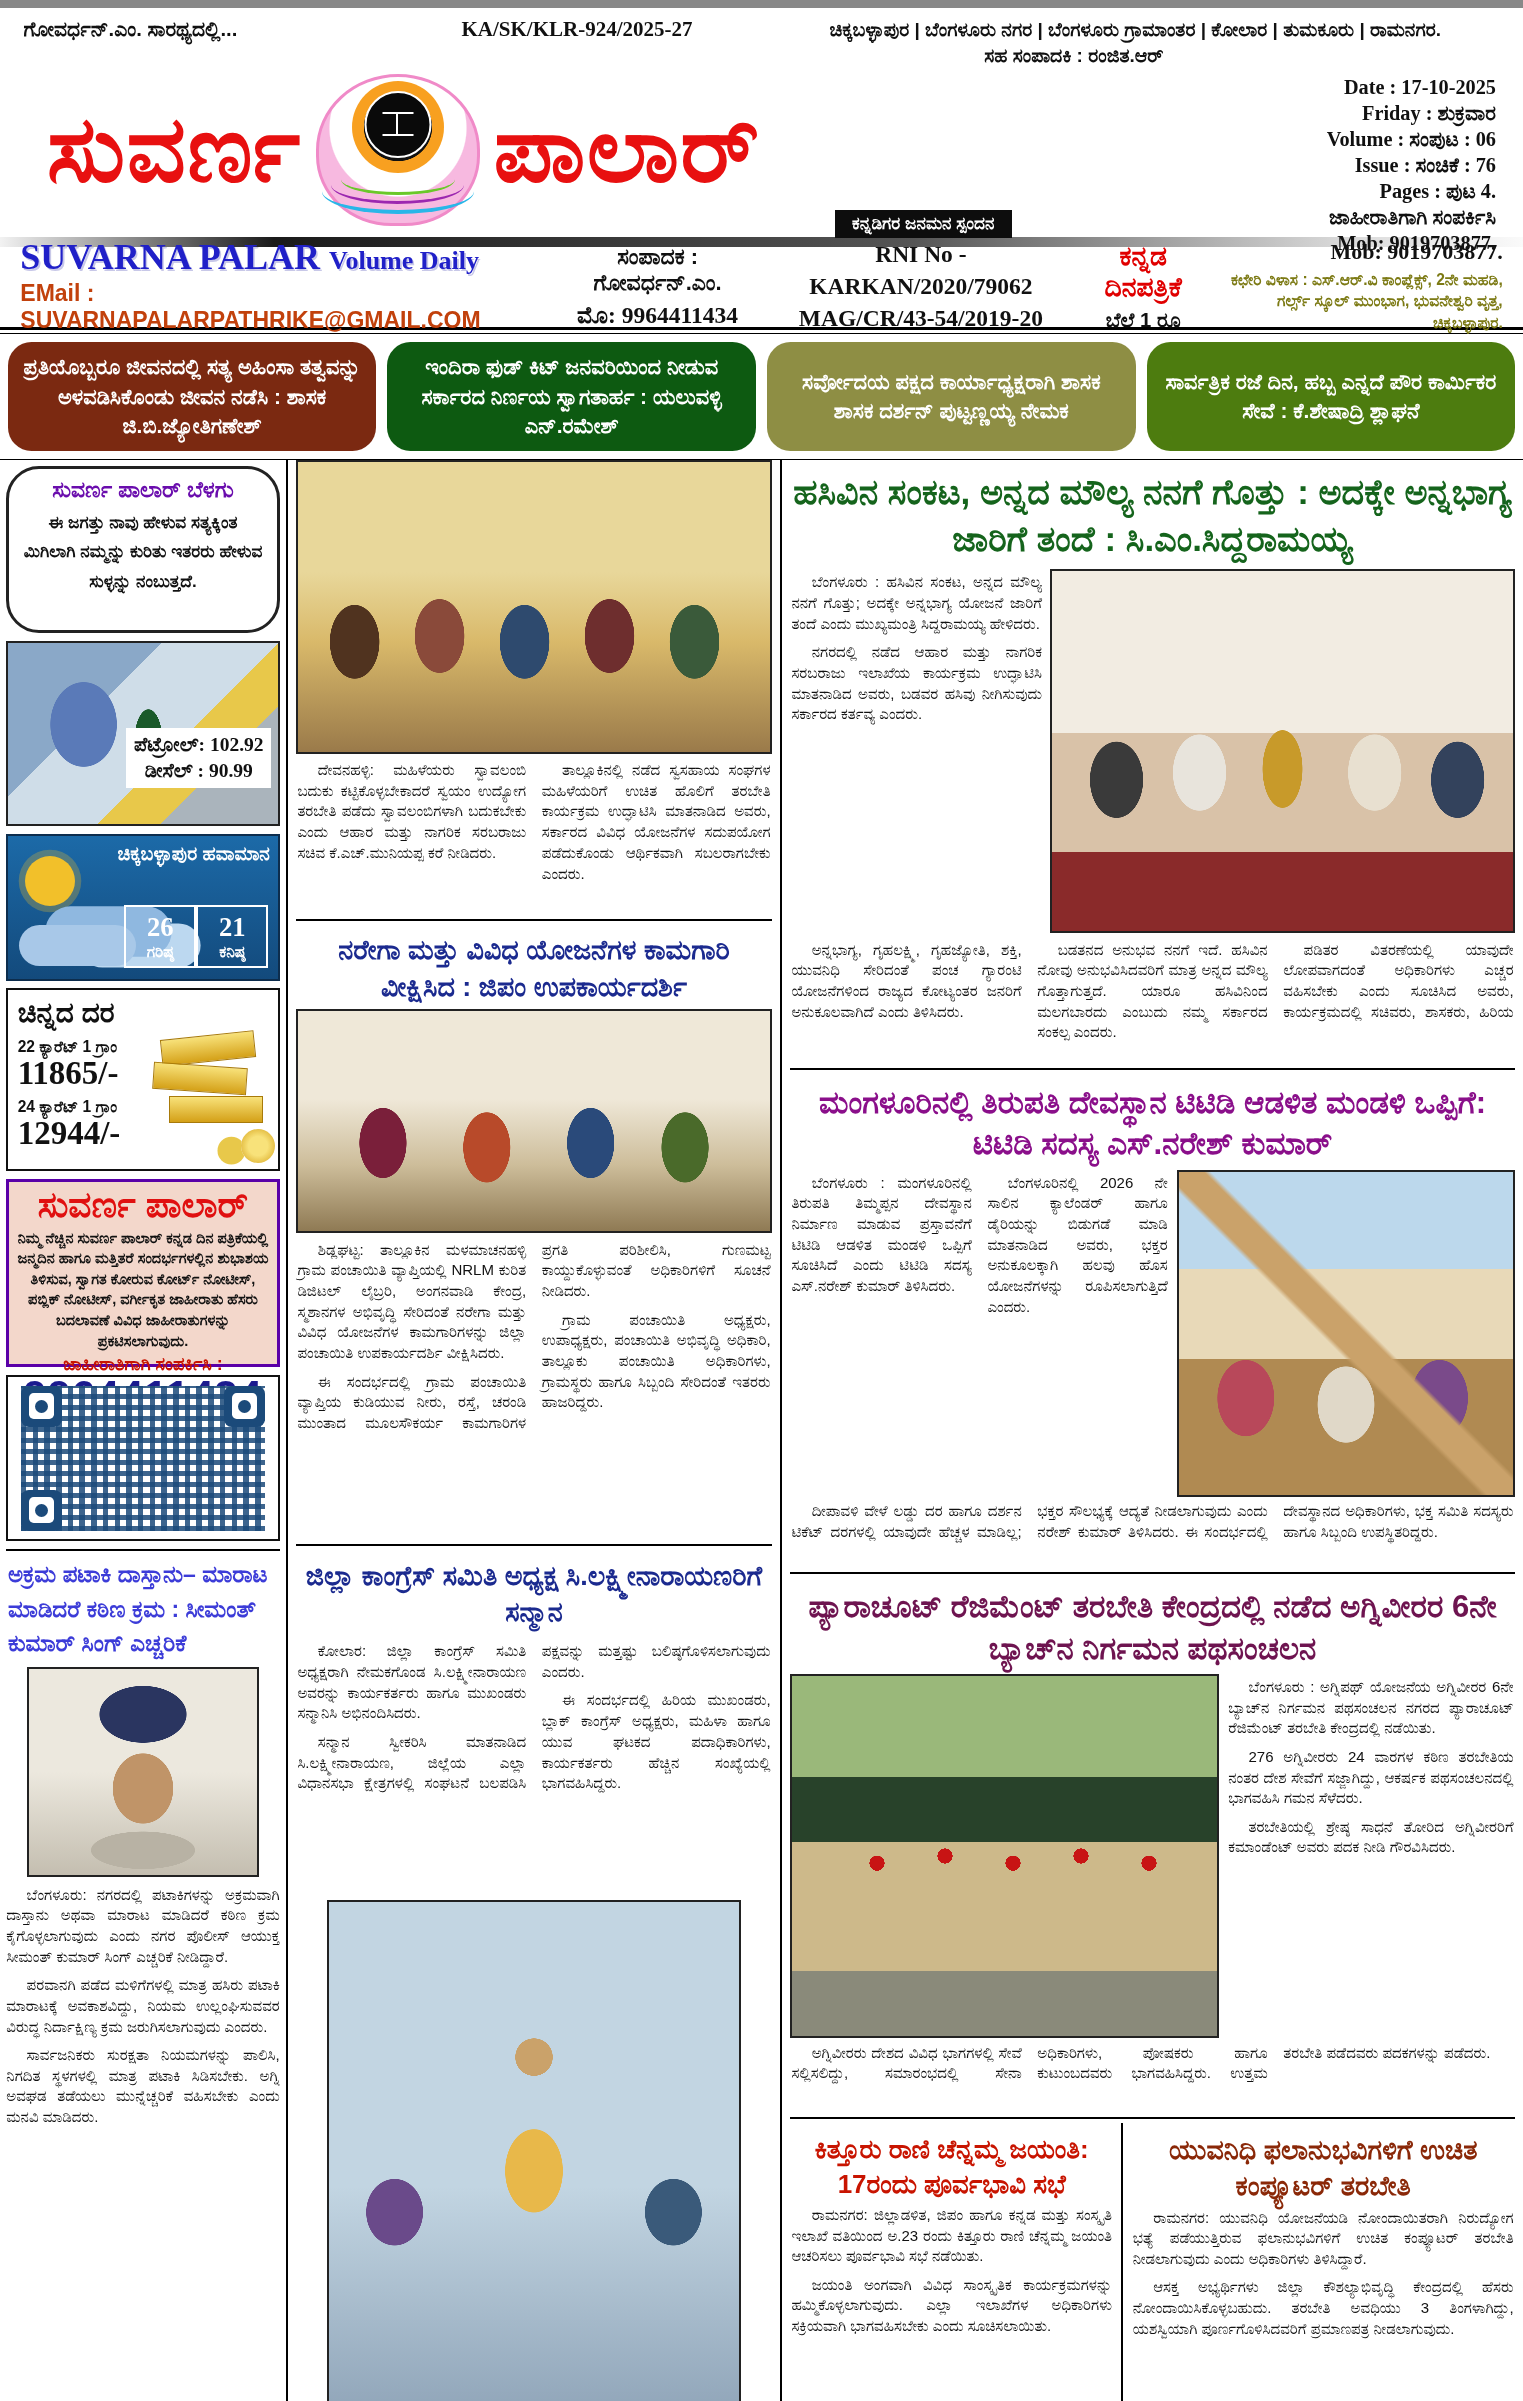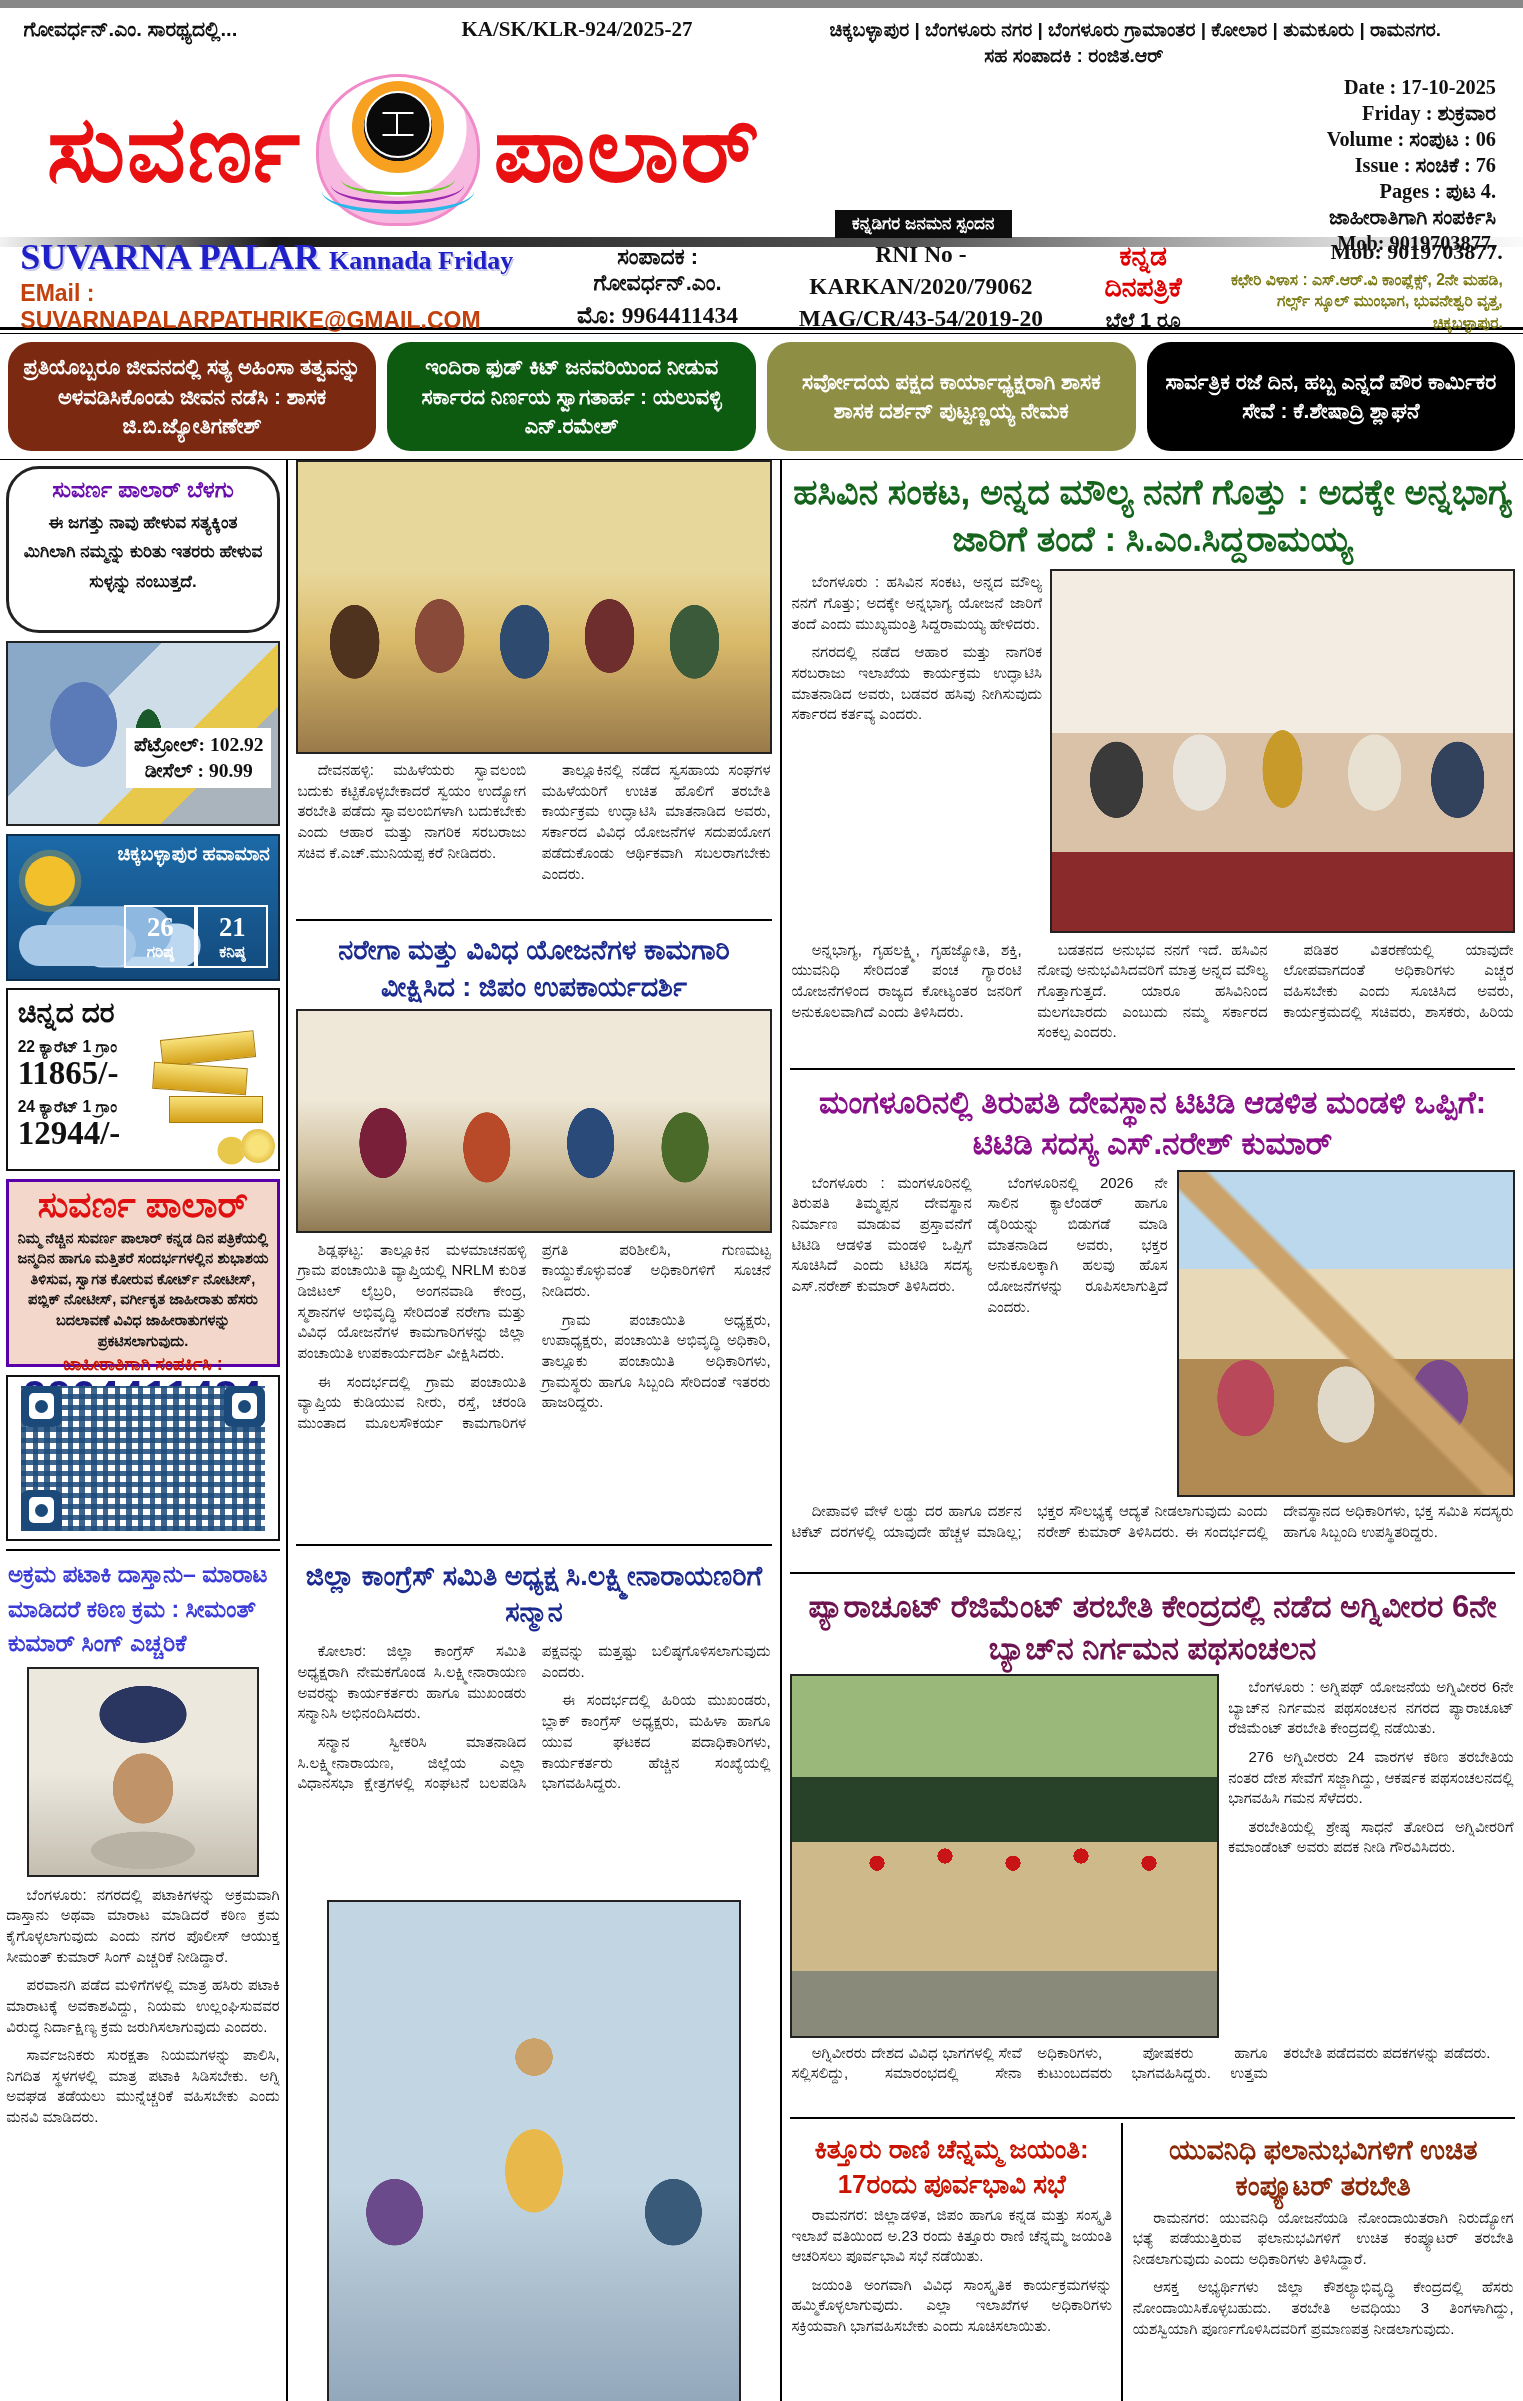--- a/index.html
+++ b/index.html
@@ -44,21 +44,21 @@
   .sh-daily .l1 { color:#e00000; font-weight:bold; font-size:26.6px; }
   .sh-daily .l2 { font-weight:bold; font-size:20.3px; margin-top:6.3px; }
   .sh-office { text-align:right; }
   .sh-office .l1 { font-family:"Liberation Serif",serif; font-weight:bold; font-size:22px; }
   .sh-office .l2 { color:#7c7a14; font-weight:bold; font-size:15.6px; line-height:1.4; margin-top:3.1px; }
   .dbl-rule { border-top:3.1px solid #000; border-bottom:1.6px solid #000; height:7px; }
 
   
   .banners { display:flex; gap:11px; padding:7.8px 7.8px; height:125px; }
   .banner { flex:1; border-radius:23.5px; color:#fff; font-weight:bold; font-size:21px; line-height:1.4; display:flex; align-items:center; justify-content:center; text-align:center; padding:7.8px 15.6px; }
-  .b1 { background:#7b2911; } .b2 { background:#0d5a11; } .b3 { background:#8e8e44; } .b4 { background:#000000; }
+  .b1 { background:#7b2911; } .b2 { background:#0d5a11; } .b3 { background:#8e8e44; } .b4 { background:#4d7c0f; }
 
   
   .main { display:flex; height:1967px; border-top:1.6px solid #000; }
   .col-left  { width:288px; border-right:2.3px solid #000; padding:6.3px 6.3px; display:flex; flex-direction:column; }
   .col-mid   { width:494px; border-right:2.3px solid #000; padding:0 7.8px; display:flex; flex-direction:column; }
   .col-right { flex:1; padding:0 7.8px; display:flex; flex-direction:column; }
 
   .hl { font-weight:bold; text-align:center; line-height:1.34; }
   .hl-red { color:#e01212; font-size:32px; padding:9.4px 3.1px 6.3px; }
   .hl-green { color:#15641c; font-size:35px; padding:9.4px 3.1px 6.3px; }
@@ -239,21 +239,21 @@
         <p>Mob: 9019703877.</p>
       </div>
     <div class="m-tagline">ಕನ್ನಡಿಗರ ಜನಮನ ಸ್ಪಂದನ</div>
   </div>
 
   <div class="grad-rule"></div>
 
   <div class="subheader">
     <div>
       <div class="sh-brand-name"><span>SUVARNA PALAR</span>
-        <span class="sh-brand-suffix">Kannada Friday</span></div>
+        <span class="sh-brand-suffix">Volume Daily</span></div>
       <div class="sh-email">EMail : SUVARNAPALARPATHRIKE@GMAIL.COM</div>
     </div>
     <div class="sh-ed">
       <div class="l1">ಸಂಪಾದಕ : ಗೋವರ್ಧನ್.ಎಂ.</div>
       <div class="l2">ಮೊ: 9964411434</div>
     </div>
     <div class="sh-rni">
       <div>RNI No - KARKAN/2020/79062</div>
       <div>MAG/CR/43-54/2019-20</div>
     </div>

